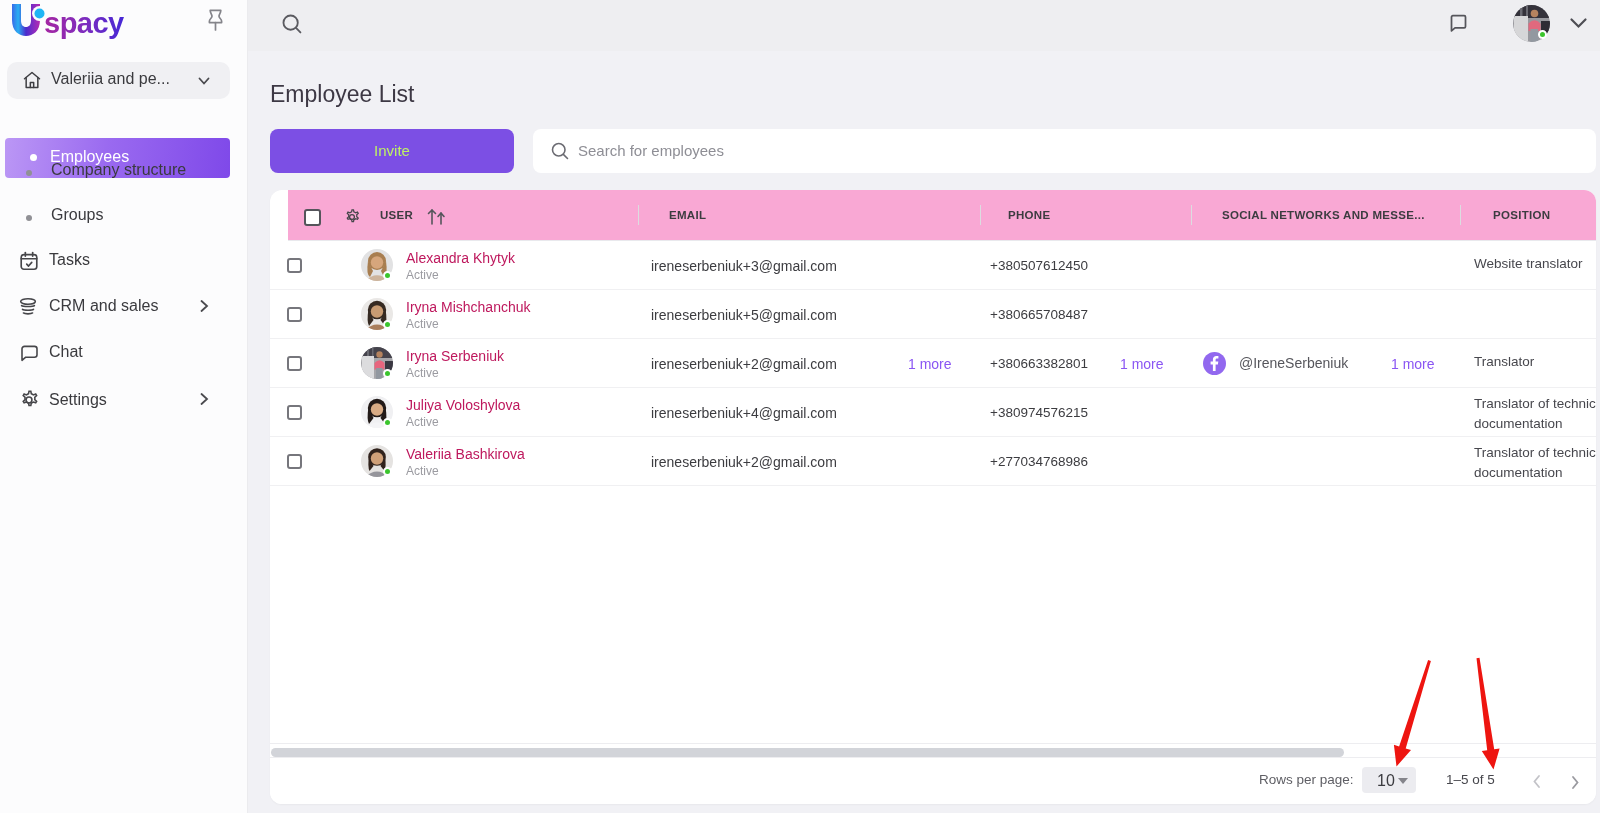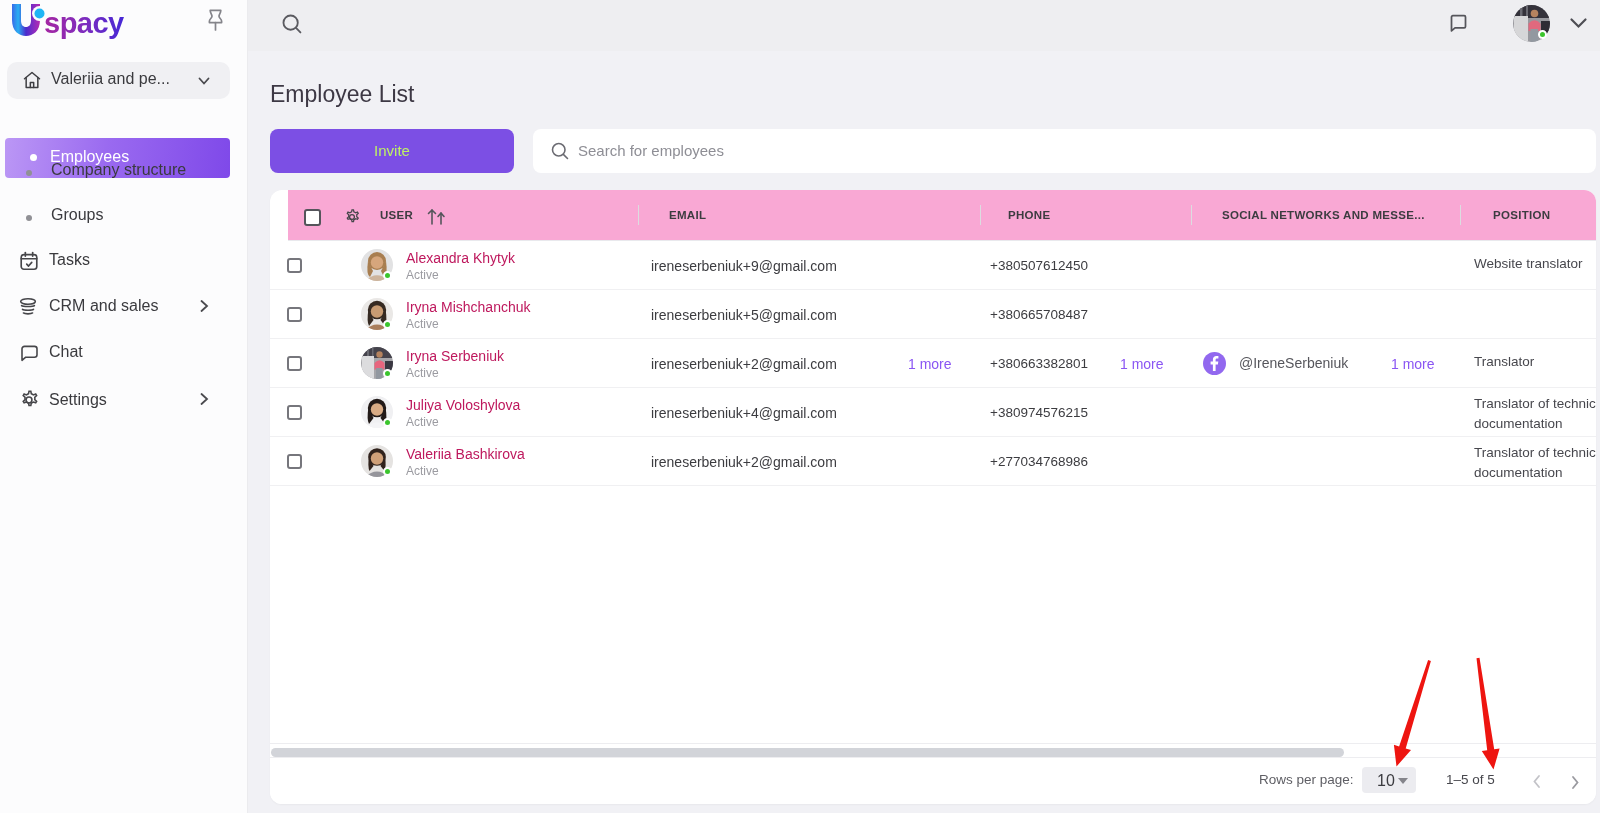--- a/index.html
+++ b/index.html
@@ -240,21 +240,21 @@
               <rect width="32" height="32" fill="#e2e2e3"></rect>
               <circle cx="16" cy="12" r="9" fill="#a87e50"></circle>
               <path d="M7 12 Q5 26 9 28 L12 22 Z" fill="#a87e50"></path>
               <path d="M25 12 Q27 26 23 28 L20 22 Z" fill="#a87e50"></path>
               <circle cx="16" cy="13.5" r="6.2" fill="#d6a67c"></circle>
               <path d="M4 32 Q16 20.5 28 32 Z" fill="#cdb49c"></path>
             </svg></div>
       <div class="gdot"></div>
       <div class="nm">Alexandra Khytyk</div>
       <div class="st">Active</div>
-      <div class="em">ireneserbeniuk+9@gmail.com</div>
+      <div class="em">ireneserbeniuk+3@gmail.com</div>
       <div class="ph2">+380507612450</div>
       <div class="pos" style="top:15px;width:140px">Website translator</div>
     </div>
 
     <div class="row" style="top:100px">
       <div class="cb" style="left:17px;top:17px;width:15px;height:15px;"></div>
       <div class="avatar"><svg width="32" height="32" viewBox="0 0 32 32">
               <rect width="32" height="32" fill="#eae8e6"></rect>
               <circle cx="16" cy="12" r="9.2" fill="#362a22"></circle>
               <path d="M7.5 11 Q5.5 24 8 28 L12.5 22 Z" fill="#362a22"></path>

